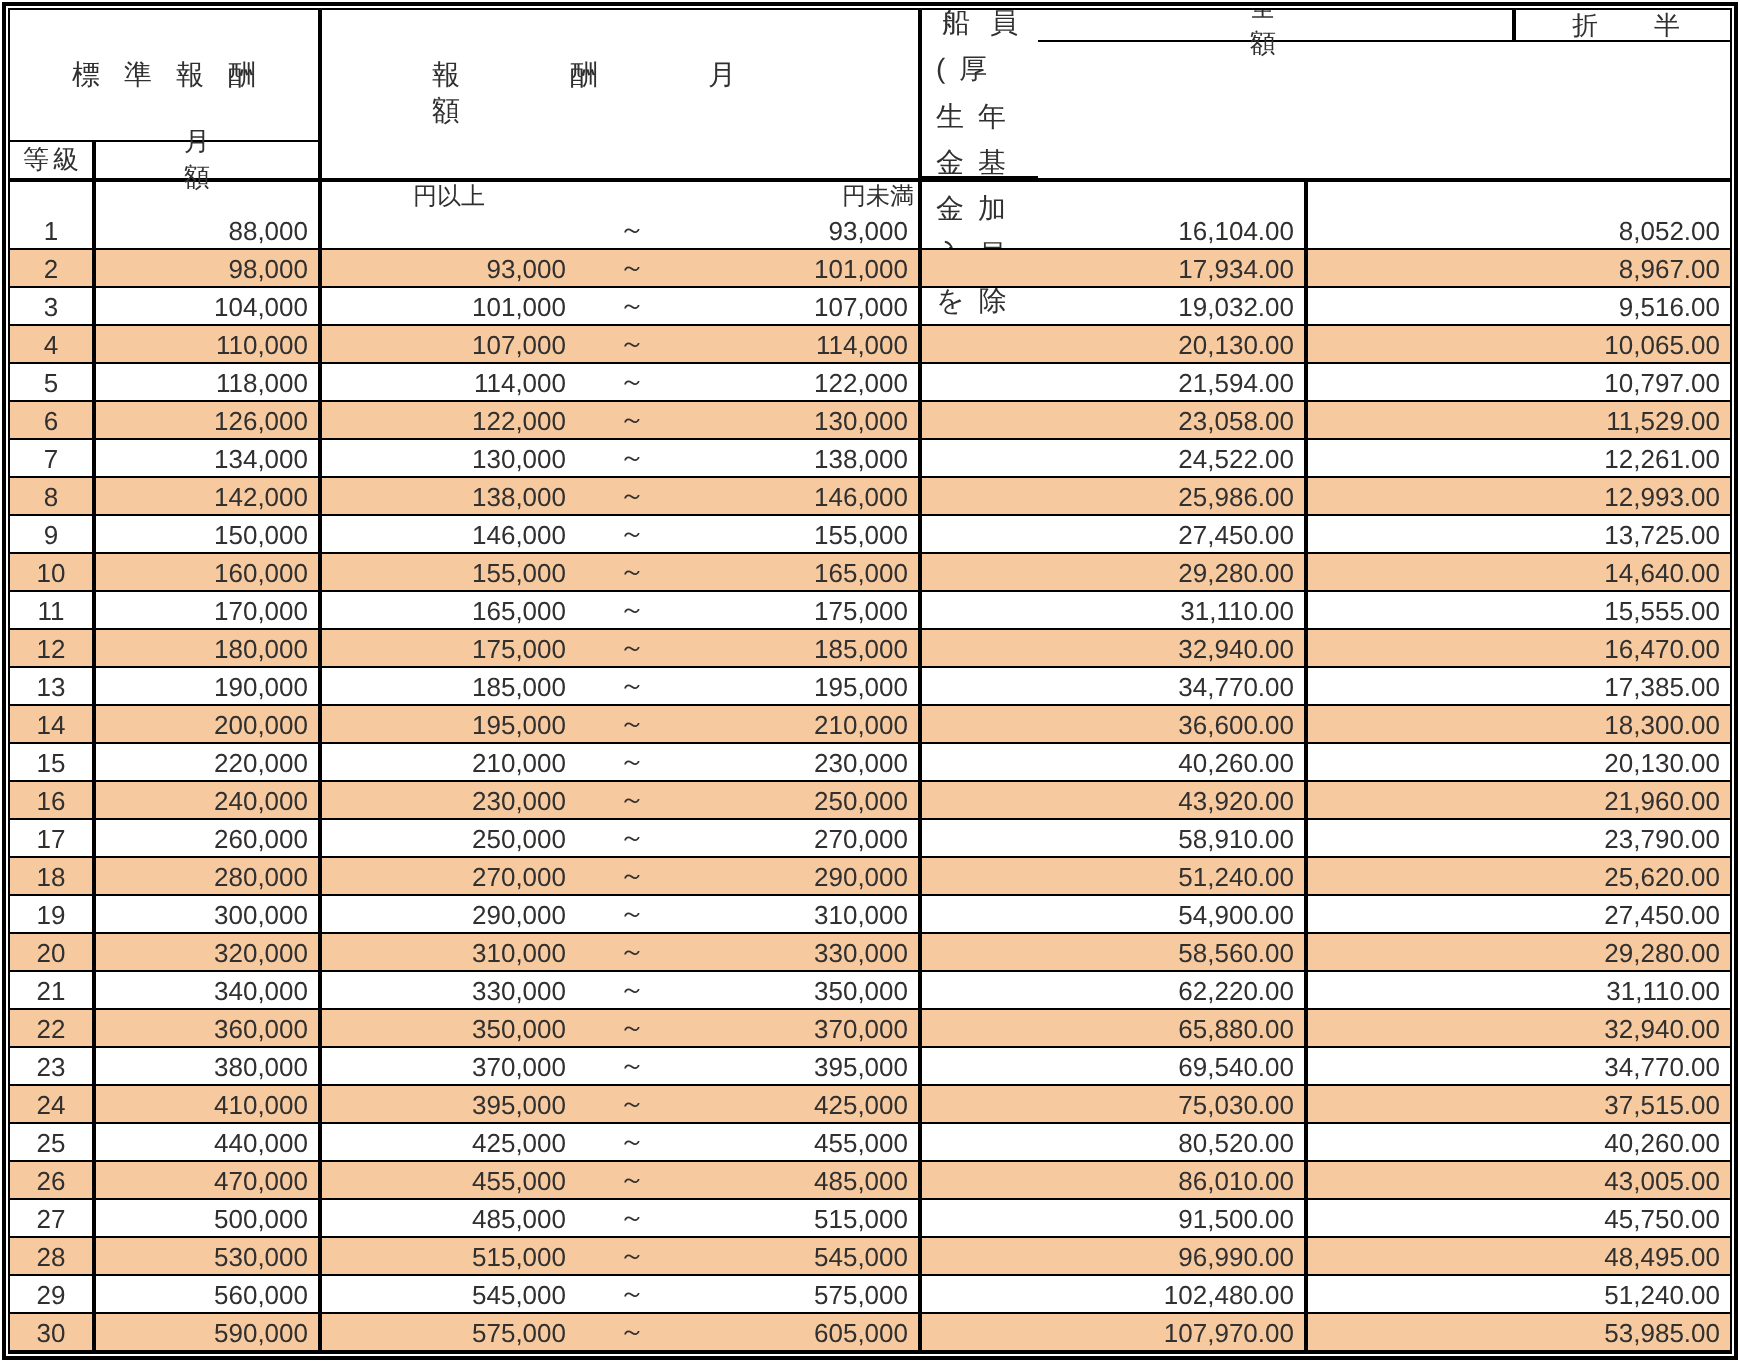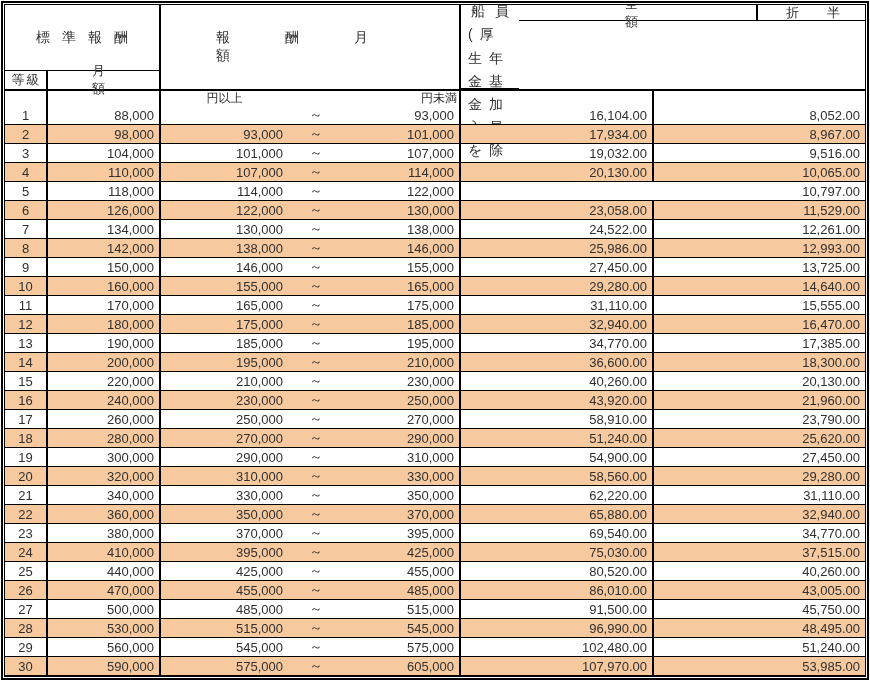--- a/index.html
+++ b/index.html
@@ -166,20 +166,21 @@
     <div class="cell c-to">114,000</div>
     <div class="cell c-full">20,130.00</div>
     <div class="cell c-half">10,065.00</div>
   </div>
           <div class="row">
     <div class="cell c-grade">5</div>
     <div class="cell c-monthly">118,000</div>
     <div class="cell c-from">114,000</div>
     <div class="cell c-tilde">～</div>
     <div class="cell c-to">122,000</div>
+    <div class="cell c-full">21,594.00</div>
     <div class="cell c-half">10,797.00</div>
   </div>
           <div class="row stripe">
     <div class="cell c-grade">6</div>
     <div class="cell c-monthly">126,000</div>
     <div class="cell c-from">122,000</div>
     <div class="cell c-tilde">～</div>
     <div class="cell c-to">130,000</div>
     <div class="cell c-full">23,058.00</div>
     <div class="cell c-half">11,529.00</div>

